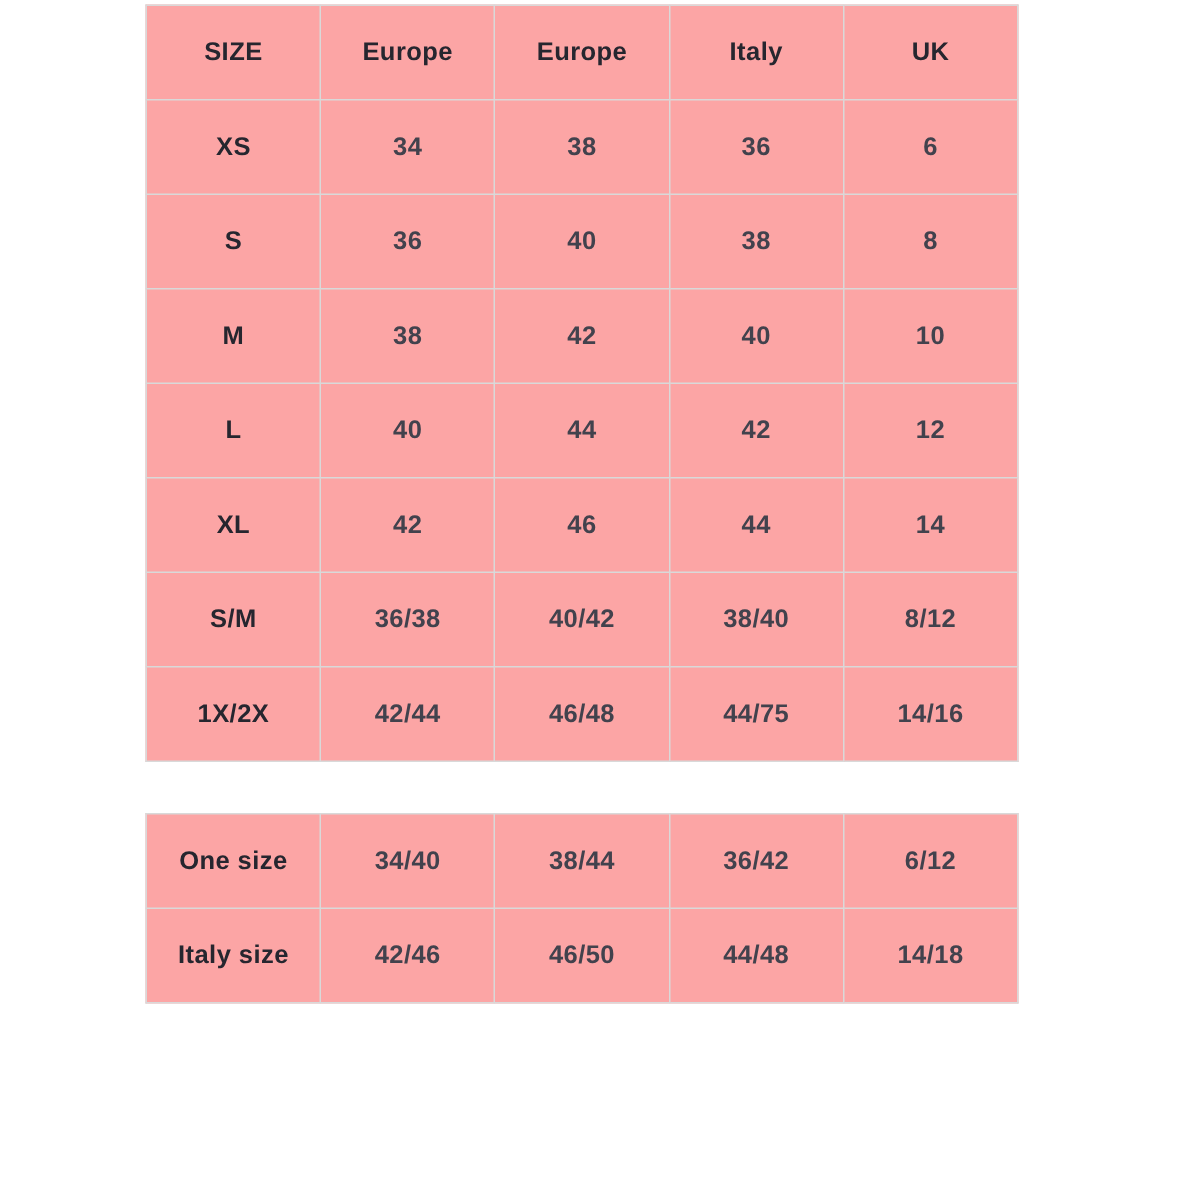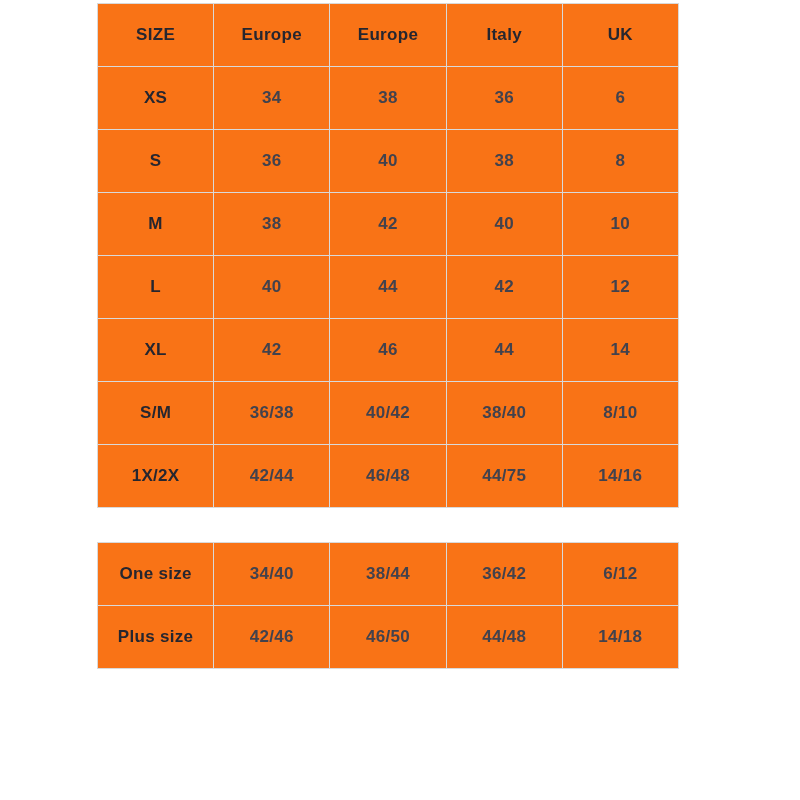--- a/index.html
+++ b/index.html
@@ -12,21 +12,21 @@
     width: 800px;
     height: 800px;
     background: #ffffff;
     box-sizing: border-box;
     padding: 3px 0 0 97px;
   }
   table.size-table {
     border-collapse: collapse;
     table-layout: fixed;
     width: 581px;
-    background: #f97316;
+    background: #fca5a5;
   }
   table.size-table col { width: 116.2px; }
   table.size-table th,
   table.size-table td {
     border: 1px solid #d9d9d9;
     height: 62px;
     text-align: center;
     vertical-align: middle;
     font-size: 17px;
     letter-spacing: 0.3px;
@@ -99,21 +99,21 @@
         <td>42</td>
         <td>46</td>
         <td>44</td>
         <td>14</td>
       </tr>
       <tr>
         <th>S/M</th>
         <td>36/38</td>
         <td>40/42</td>
         <td>38/40</td>
-        <td>8/10</td>
+        <td>8/12</td>
       </tr>
       <tr>
         <th>1X/2X</th>
         <td>42/44</td>
         <td>46/48</td>
         <td>44/75</td>
         <td>14/16</td>
       </tr>
     </tbody>
   </table>
@@ -130,21 +130,21 @@
       </colgroup>
     <tbody>
       <tr>
         <th>One size</th>
         <td>34/40</td>
         <td>38/44</td>
         <td>36/42</td>
         <td>6/12</td>
       </tr>
       <tr>
-        <th>Plus size</th>
+        <th>Italy size</th>
         <td>42/46</td>
         <td>46/50</td>
         <td>44/48</td>
         <td>14/18</td>
       </tr>
     </tbody>
   </table>
 
 </div>
 

